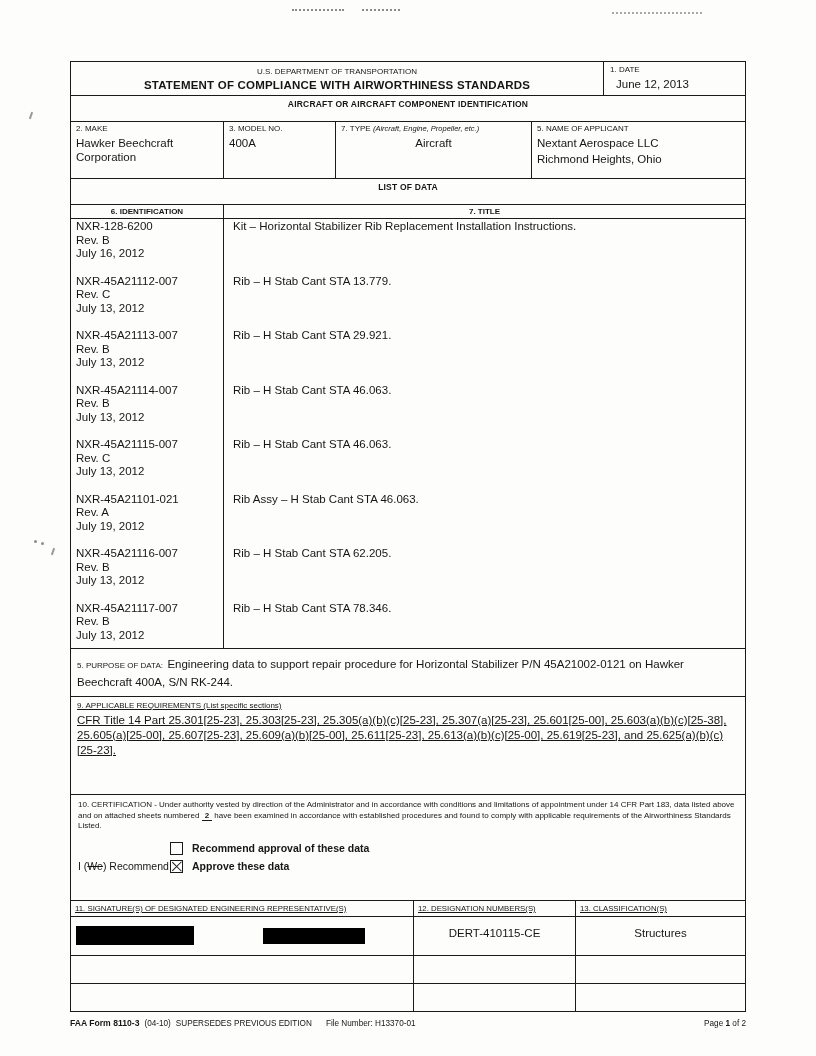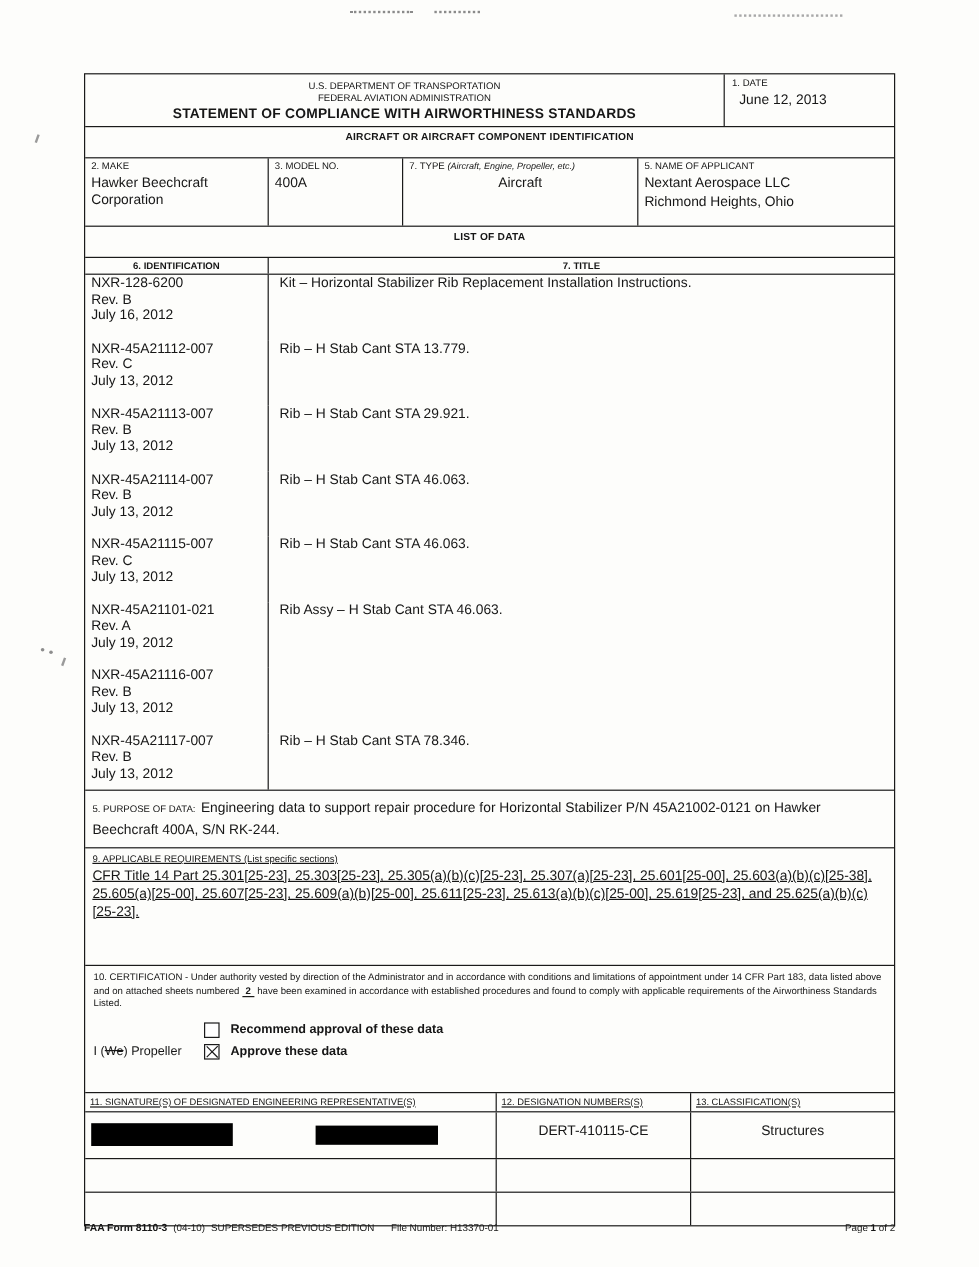--- a/index.html
+++ b/index.html
@@ -134,21 +134,20 @@
   <div class="artifact tick" style="left:30px;top:112px;"></div>
   <div class="artifact speck" style="left:34px;top:540px;width:3px;height:3px;"></div>
   <div class="artifact speck" style="left:41px;top:542px;width:3px;height:3px;"></div>
   <div class="artifact tick" style="left:52px;top:548px;"></div>
 
   <div class="form">
 
     <div class="header-row">
       <div class="header-left">
         <div class="tiny">U.S. DEPARTMENT OF TRANSPORTATION</div>
-        <div class="tiny">FEDERAL AVIATION ADMINISTRATION</div>
         <div class="form-title">STATEMENT OF COMPLIANCE WITH AIRWORTHINESS STANDARDS</div>
       </div>
       <div class="date-box">
         <div class="tiny">1. DATE</div>
         <div class="val">June 12, 2013</div>
       </div>
     </div>
 
     <div class="banner">AIRCRAFT OR AIRCRAFT COMPONENT IDENTIFICATION</div>
 
@@ -227,20 +226,21 @@
           <div>July 19, 2012</div>
         </div>
         <div class="data-title">Rib Assy – H Stab Cant STA 46.063.</div>
       </div>
       <div class="data-row">
         <div class="data-id">
           <div>NXR-45A21116-007</div>
           <div>Rev. B</div>
           <div>July 13, 2012</div>
         </div>
+        <div class="data-title">Rib – H Stab Cant STA 62.205.</div>
       </div>
       <div class="data-row">
         <div class="data-id" style="padding-bottom:6px;">
           <div>NXR-45A21117-007</div>
           <div>Rev. B</div>
           <div>July 13, 2012</div>
         </div>
         <div class="data-title">Rib – H Stab Cant STA 78.346.</div>
       </div>
     </div>
@@ -259,21 +259,21 @@
       <div class="cert-text">
         <span>10. CERTIFICATION - Under authority vested by direction of the Administrator and in accordance with conditions and limitations of appointment under 14 CFR Part 183, data listed above and on attached sheets numbered </span><span class="sheets-num">2</span><span> have been examined in accordance with established procedures and found to comply with applicable requirements of the Airworthiness Standards Listed.</span>
       </div>
       <div class="choices">
         <div class="choice-row">
           <span class="iwe"></span>
           <span class="cb"></span>
           <span class="choice-label">Recommend approval of these data</span>
         </div>
         <div class="choice-row">
-          <span class="iwe"><span>I (</span><span class="struck">We</span><span>) Propeller</span></span>
+          <span class="iwe"><span>I (</span><span class="struck">We</span><span>) Recommend</span></span>
           <span class="cb checked"></span>
           <span class="choice-label">Approve these data</span>
         </div>
       </div>
     </div>
 
     <div class="sig-heads">
       <div class="s11">11. SIGNATURE(S) OF DESIGNATED ENGINEERING REPRESENTATIVE(S)</div>
       <div class="s12">12. DESIGNATION NUMBERS(S)</div>
       <div class="s13">13. CLASSIFICATION(S)</div>

